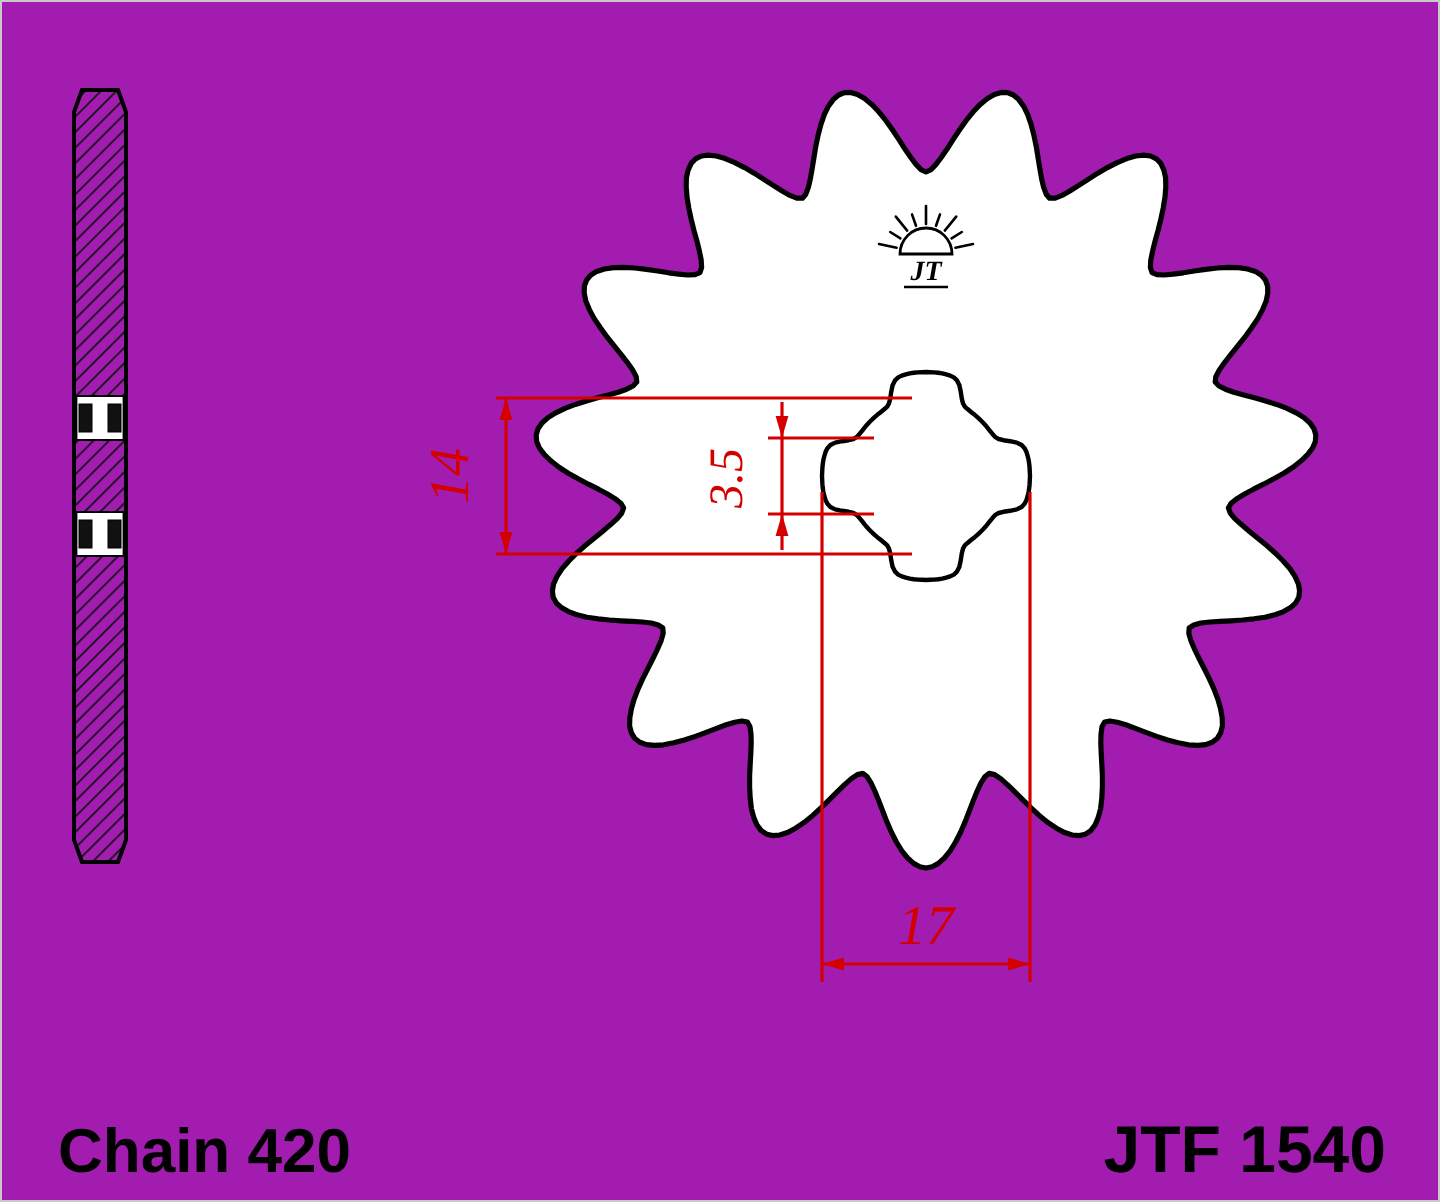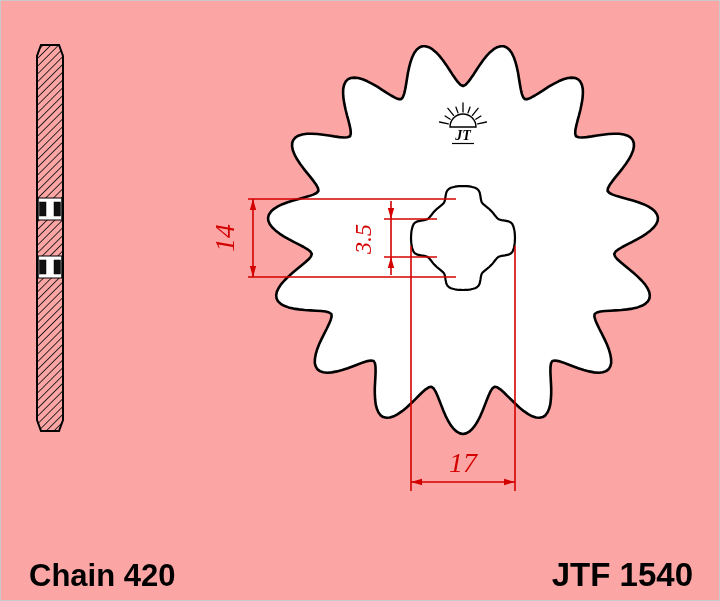--- a/index.html
+++ b/index.html
@@ -1,20 +1,20 @@
 <!DOCTYPE html>
 <html style="--dim: #d40000;"><head>
 <meta charset="utf-8">
 <style>
   html,body { margin:0; padding:0; background:#e8e8e8; }
   .canvas {
     position:relative;
     width:720px; height:601px;
     margin:0 auto;
-    background:#fca5a5;
+    background:#a21caf;
     border:1px solid #c9c9c9;
     box-sizing:border-box;
     overflow:hidden;
     font-family:"Liberation Sans", sans-serif;
   }
   svg { position:absolute; left:0; top:0; }
   .outline   { fill:#ffffff; stroke:#000000; stroke-width:2.6; stroke-linejoin:round; }
   .bore      { fill:#ffffff; stroke:#000000; stroke-width:2.2; stroke-linejoin:round; }
   .sideview  { stroke:#000000; stroke-width:2; }
   .band      { fill:#ffffff; stroke:#000000; stroke-width:1; }

